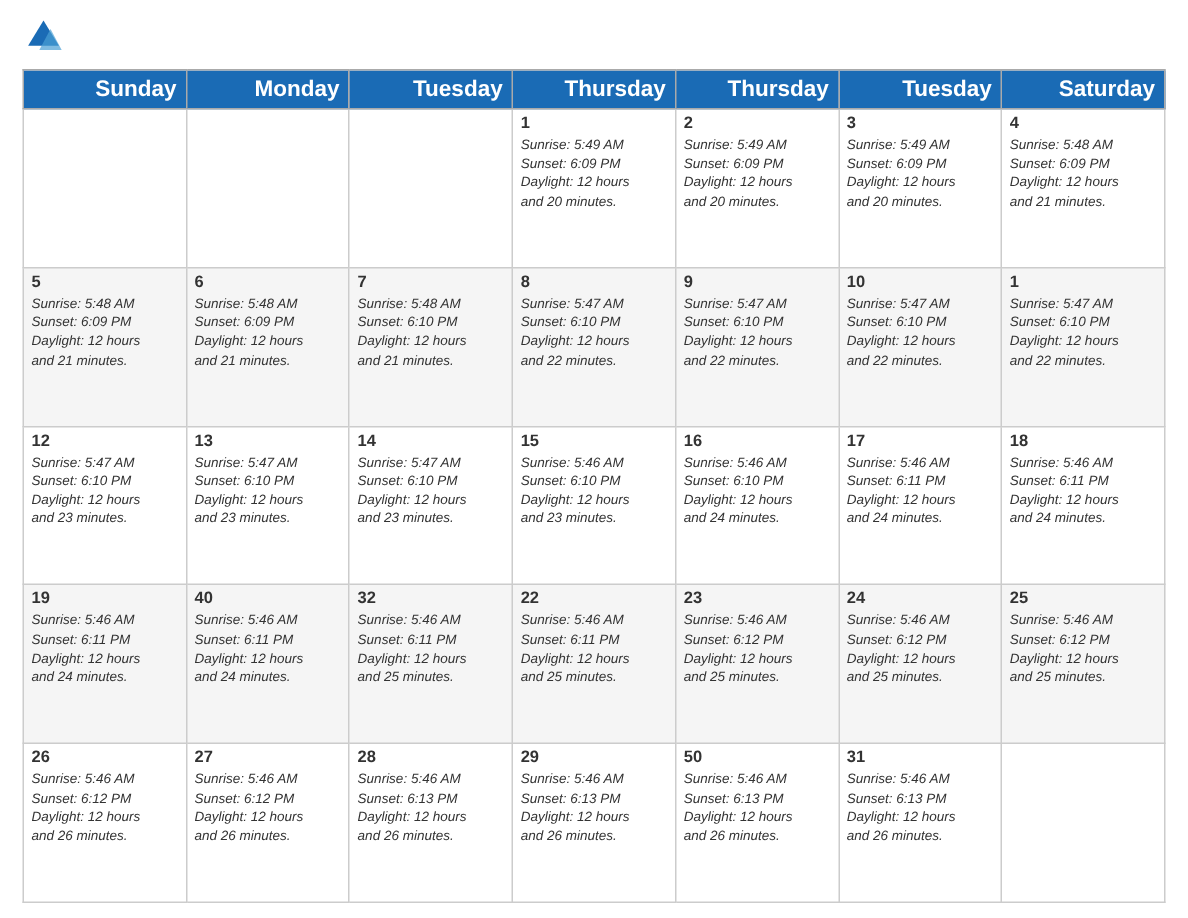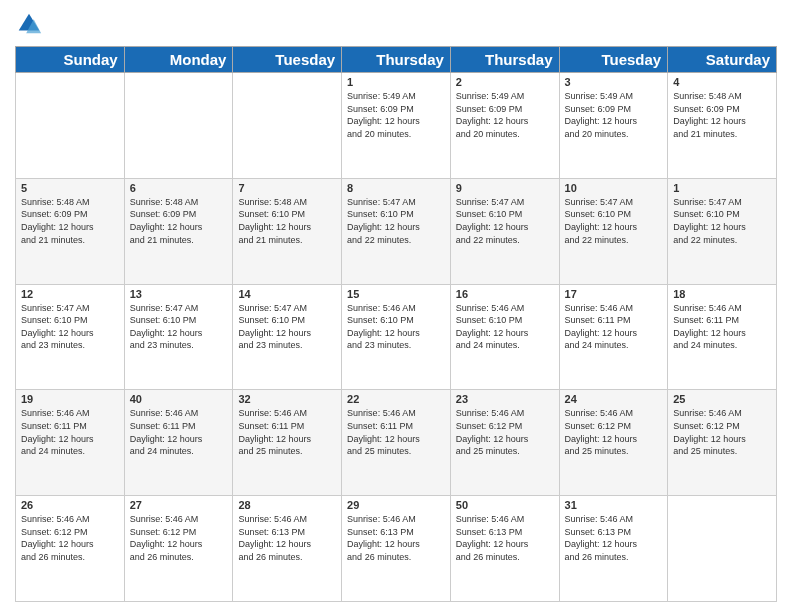--- a/index.html
+++ b/index.html
@@ -89,20 +89,21 @@
       font-size: 11px;
       font-weight: bold;
       color: #333;
       display: block;
       margin-bottom: 2px;
     }
     .day-info {
       font-size: 9px;
       line-height: 1.4;
       color: #333;
+      font-style: italic;
     }
     .empty-cell {
       background: #f9f9f9;
     }
     .calendar tr:nth-child(even) td.empty-cell {
       background: #efefef;
     }
   </style>
 </head>
 <body>

